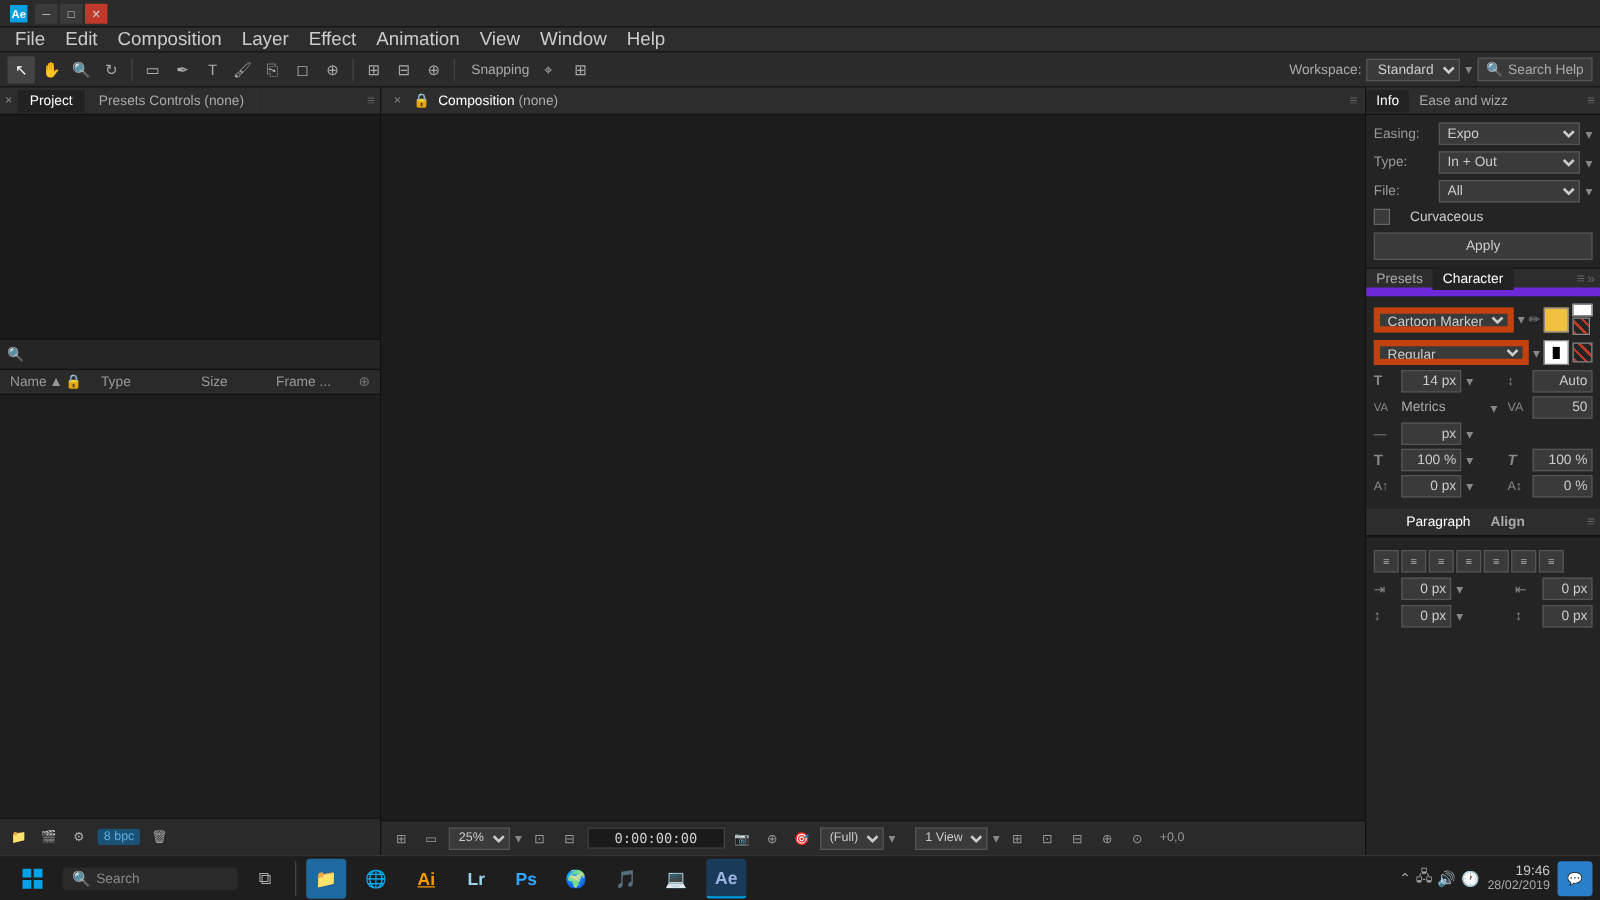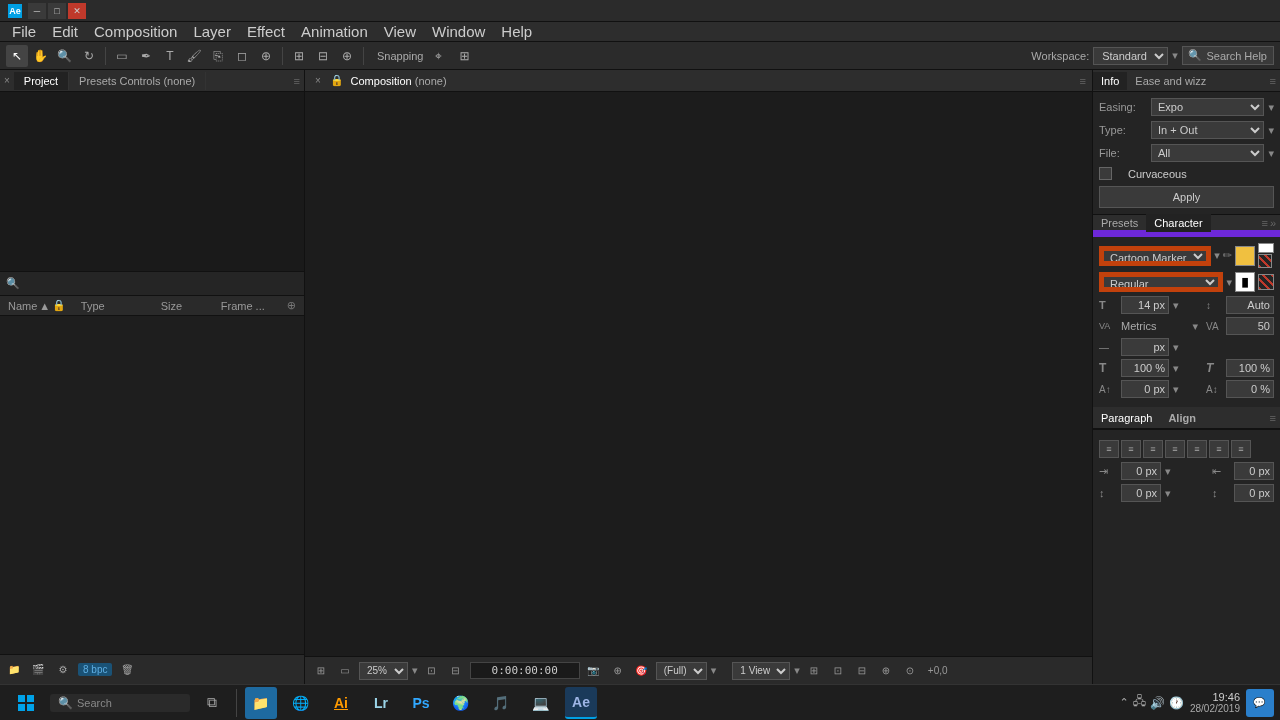--- a/index.html
+++ b/index.html
@@ -357,21 +357,21 @@
       border-top: 1px solid #111;
     }
     #para-tabs-row {
       height: 22px;
       background: #2d2d2d;
       display: flex; align-items: center;
       border-bottom: 1px solid #111;
     }
     .para-tab {
       padding: 3px 8px;
-      font-size: 11px; color: #fff; cursor: pointer;
+      font-size: 11px; color: #fff; cursor: pointer; margin-left: 24px;
     }
     .align-tab {
       padding: 3px 8px;
       font-size: 11px; color: #aaa; cursor: pointer; font-weight: bold;
     }
     .para-align-row {
       display: flex; gap: 2px;
       margin-bottom: 4px;
       margin-top: 4px;
     }

